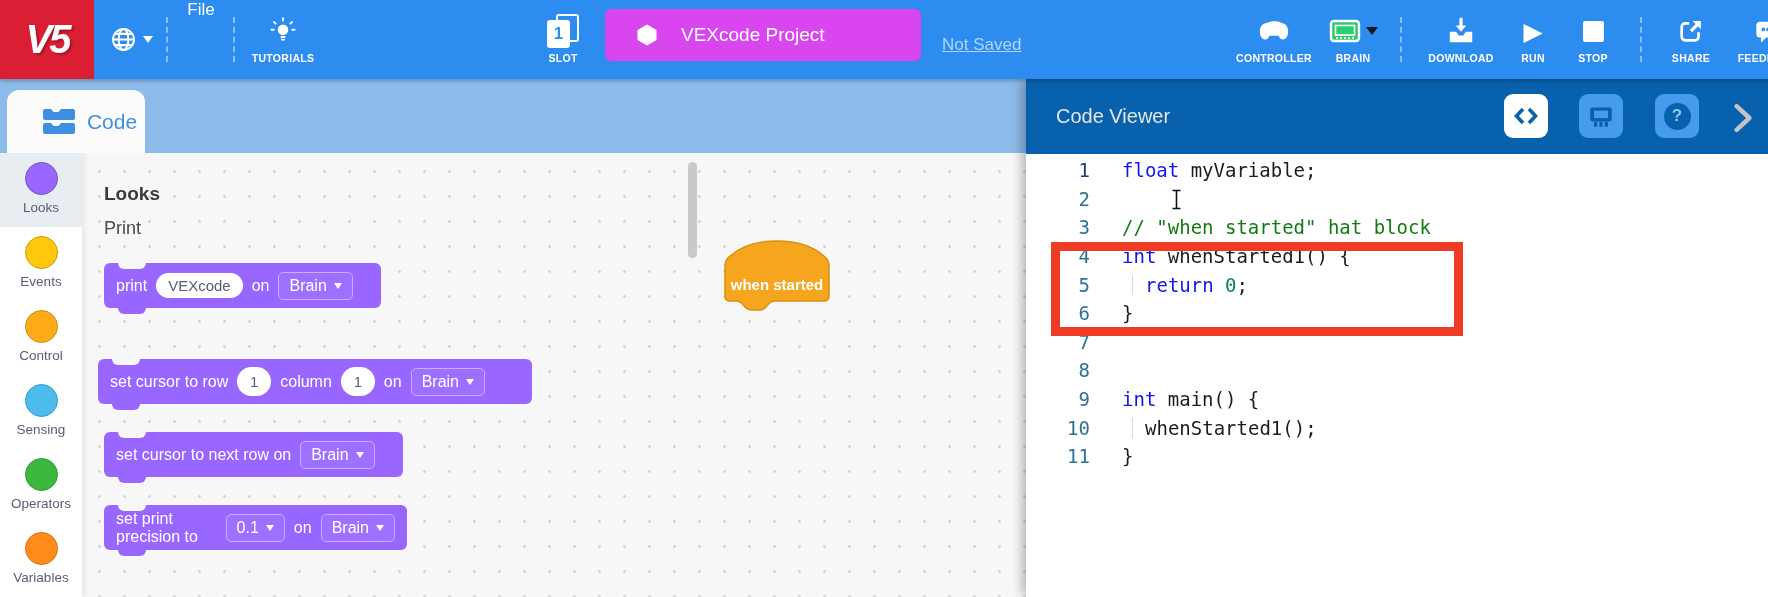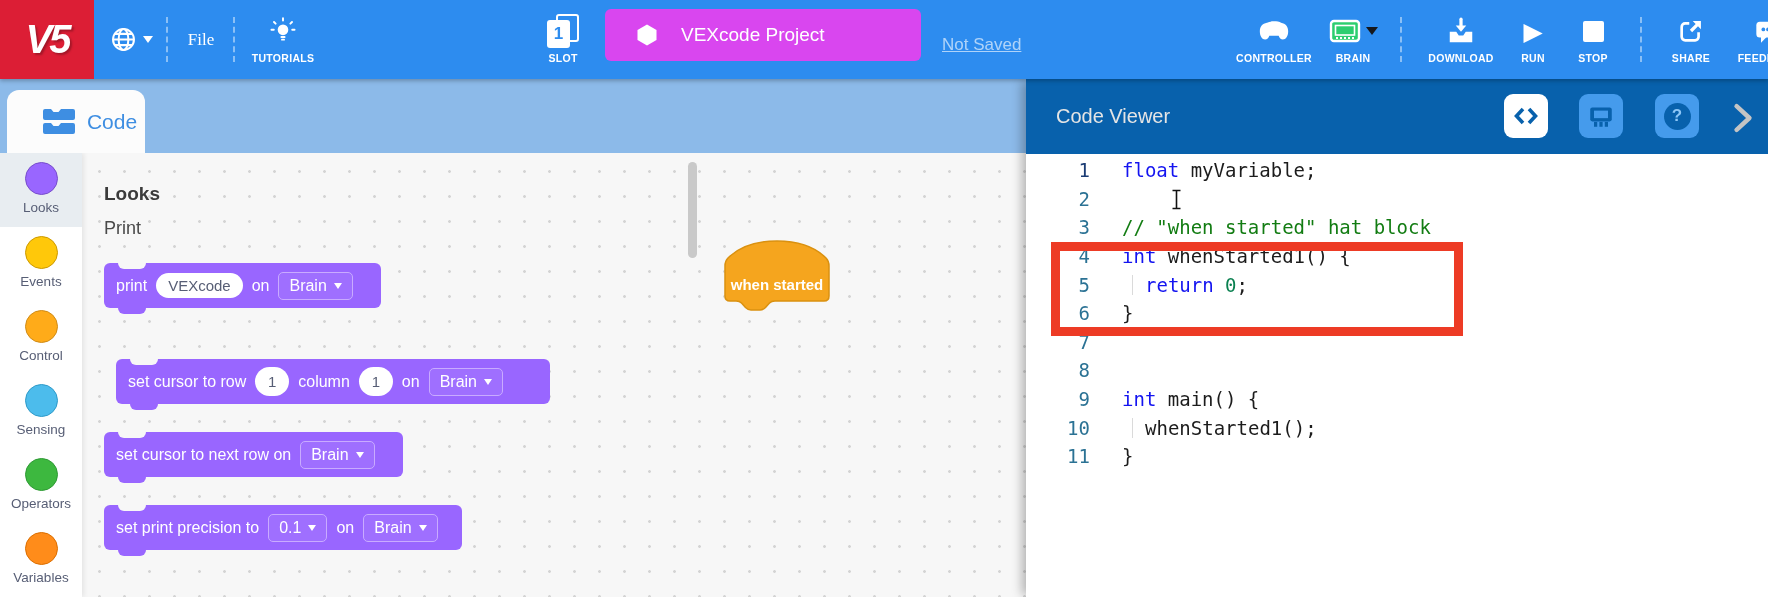--- a/index.html
+++ b/index.html
@@ -17,21 +17,21 @@
     letter-spacing:-3px; text-shadow:2px 2px 2px rgba(0,0,0,.25); }
   .tb-sep { position:absolute; top:17px; height:45px; width:0;
     border-left:2px dashed rgba(255,255,255,.45); }
   #lang-btn { position:absolute; left:102px; top:0; height:79px; width:58px;
     display:flex; align-items:center; justify-content:center; gap:6px; cursor:pointer; }
   .caret-down-w { width:0; height:0; border-left:5px solid transparent;
     border-right:5px solid transparent; border-top:7px solid #fff; }
   .caret-down-k { width:0; height:0; border-left:6px solid transparent;
     border-right:6px solid transparent; border-top:8px solid #16181c; }
   #file-btn { position:absolute; left:176px; top:0; height:79px; width:50px;
-    color:#fff; font-size:17px; display:flex; align-items:center; justify-content:center; cursor:pointer;font-family:Liberation Serif, serif; }
+    color:#fff; font-size:17px; display:flex; align-items:flex-start; justify-content:center; cursor:pointer; }
   .tb-item { display:flex; flex-direction:column; align-items:center; justify-content:center;
     height:79px; color:#fff; cursor:pointer; }
   .tb-item .lbl { font-size:10.5px; font-weight:bold; letter-spacing:.3px; margin-top:5px; }
   .tb-item .ico { height:32px; display:flex; align-items:center; justify-content:center; }
   #tutorials-btn { position:absolute; left:246px; top:0; width:74px; }
   #slot-btn { position:absolute; left:534px; top:0; width:58px; }
   .slot-ic { position:relative; width:32px; height:34px; }
   .slot-ic .back { position:absolute; right:0; top:0; width:23px; height:28px;
     border:2.5px solid #fff; border-radius:3px; }
   .slot-ic .front { position:absolute; left:0; bottom:0; width:23px; height:28px;
@@ -307,41 +307,41 @@
   <div class="blk" style="left:104px; top:263px; width:277px;">
     <span>print</span>
     <span class="oval">VEXcode</span>
     <span>on</span>
     <span class="dd">
       <span>Brain</span>
       <span class="c"></span>
     </span>
   </div>
 
-  <div class="blk" style="left:116px; top:359px; width:434px;">
+  <div class="blk" style="left:98px; top:359px; width:434px;">
     <span>set cursor to row</span>
     <span class="circ">1</span>
     <span>column</span>
     <span class="circ">1</span>
     <span>on</span>
     <span class="dd">
       <span>Brain</span>
       <span class="c"></span>
     </span>
   </div>
 
   <div class="blk" style="left:104px; top:432px; width:299px;">
     <span>set cursor to next row on</span>
     <span class="dd">
       <span>Brain</span>
       <span class="c"></span>
     </span>
   </div>
 
-  <div class="blk" style="left:104px; top:505px; width:358px;">
+  <div class="blk" style="left:104px; top:505px; width:303px;">
     <span>set print precision to</span>
     <span class="dd">
       <span>0.1</span>
       <span class="c"></span>
     </span>
     <span>on</span>
     <span class="dd">
       <span>Brain</span>
       <span class="c"></span>
     </span>

